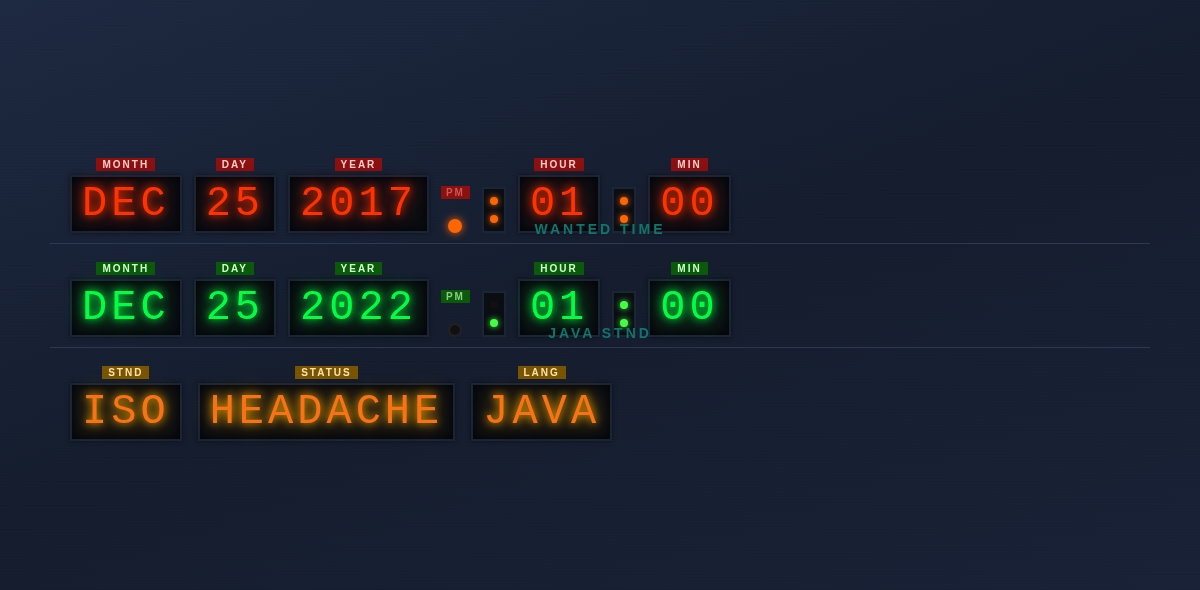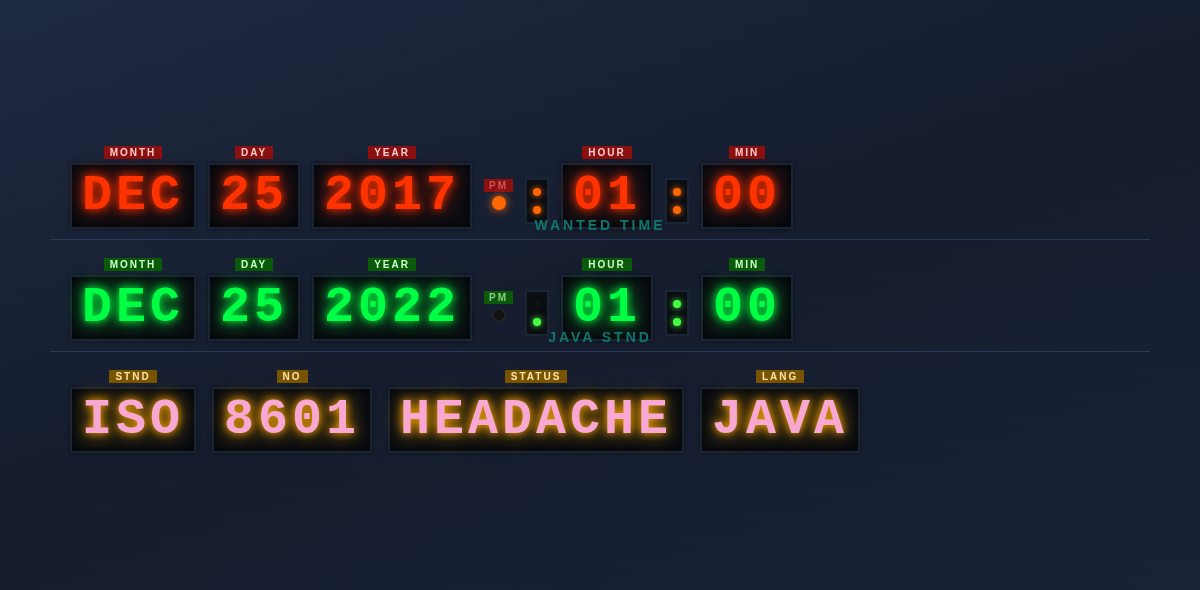--- a/index.html
+++ b/index.html
@@ -34,21 +34,21 @@
 
     .panel {
       width: 1100px;
       display: flex;
       flex-direction: column;
       gap: 0px;
     }
 
     .time-row {
       display: flex;
-      align-items: center;
+      align-items: flex-end;
       gap: 12px;
       padding: 18px 20px 10px 20px;
       position: relative;
     }
 
     .time-row-wanted {
       border-bottom: 1px solid #2a3a55;
     }
 
     .time-row-java {
@@ -100,32 +100,32 @@
       padding: 6px 10px;
       display: flex;
       align-items: center;
       justify-content: center;
       box-shadow: inset 0 0 10px rgba(0,0,0,0.8), 0 0 4px rgba(0,0,0,0.5);
     }
 
     
     .seg-display {
       font-family: 'Courier New', monospace;
-      font-weight: bold;
-      font-size: 50px;
+      font-weight: normal;
+      font-size: 42px;
       letter-spacing: 4px;
       line-height: 1;
       text-shadow: 0 0 8px currentColor, 0 0 16px currentColor;
       
       position: relative;
     }
 
     .seg-red { color: #ff3300; text-shadow: 0 0 8px #ff3300, 0 0 20px #cc2200; }
     .seg-green { color: #00ff44; text-shadow: 0 0 8px #00ff44, 0 0 20px #00cc33; }
-    .seg-amber { color: #f9a8d4; text-shadow: 0 0 8px #ffaa00, 0 0 20px #cc8800; }
+    .seg-amber { color: #f97316; text-shadow: 0 0 8px #ffaa00, 0 0 20px #cc8800; }
 
     .colon-group {
       display: flex;
       flex-direction: column;
       align-items: center;
       padding-top: 28px;
       gap: 0;
     }
 
     .colon-dots {
@@ -145,21 +145,21 @@
 
     .dot-red { background: #ff6600; box-shadow: 0 0 6px #ff6600; }
     .dot-green { background: #44ff44; box-shadow: 0 0 6px #44ff44; }
     .dot-dim { background: #111; }
 
     .pm-group {
       display: flex;
       flex-direction: column;
       align-items: center;
       padding-top: 14px;
-      gap: 4px;
+      gap: 20px;
     }
     .pm-label-red { color: #cc5555; background: #8b1010; padding: 1px 5px; }
     .pm-label-green { color: #88cc88; background: #0a5a0a; padding: 1px 5px; }
 
     .pm-indicator {
       width: 14px;
       height: 14px;
       border-radius: 50%;
       border: 2px solid #333;
     }
@@ -299,26 +299,20 @@
 
   <div class="bottom-row">
 
     <div class="display-group">
       <div class="display-label display-label-amber">STND</div>
       <div class="display-screen">
         <span class="seg-display seg-amber">ISO</span>
       </div>
     </div>
 
-    <div class="display-group">
-      <div class="display-label display-label-amber">NO</div>
-      <div class="display-screen">
-        <span class="seg-display seg-amber">8601</span>
-      </div>
-    </div>
 
     <div class="display-group">
       <div class="display-label display-label-amber">STATUS</div>
       <div class="display-screen">
         <span class="seg-display seg-amber">HEADACHE</span>
       </div>
     </div>
 
     <div class="display-group">
       <div class="display-label display-label-amber">LANG</div>

